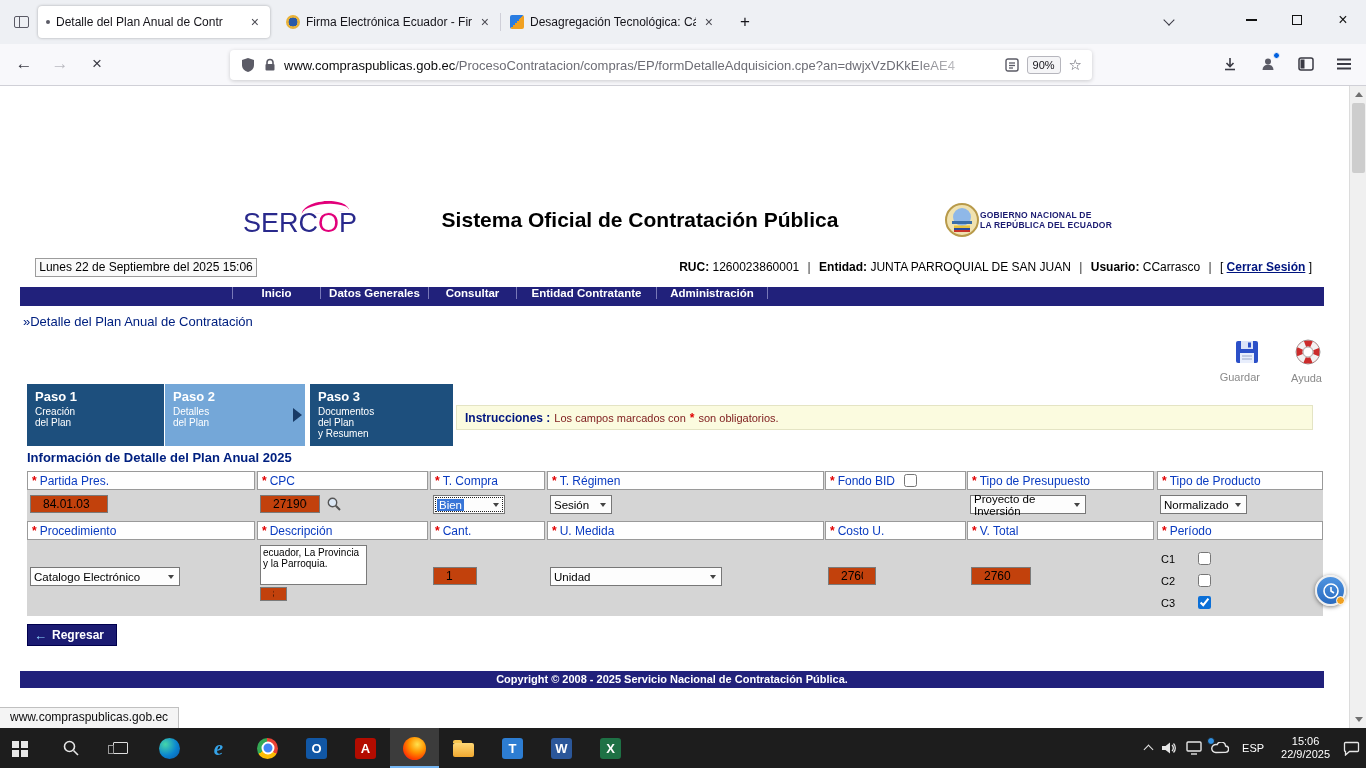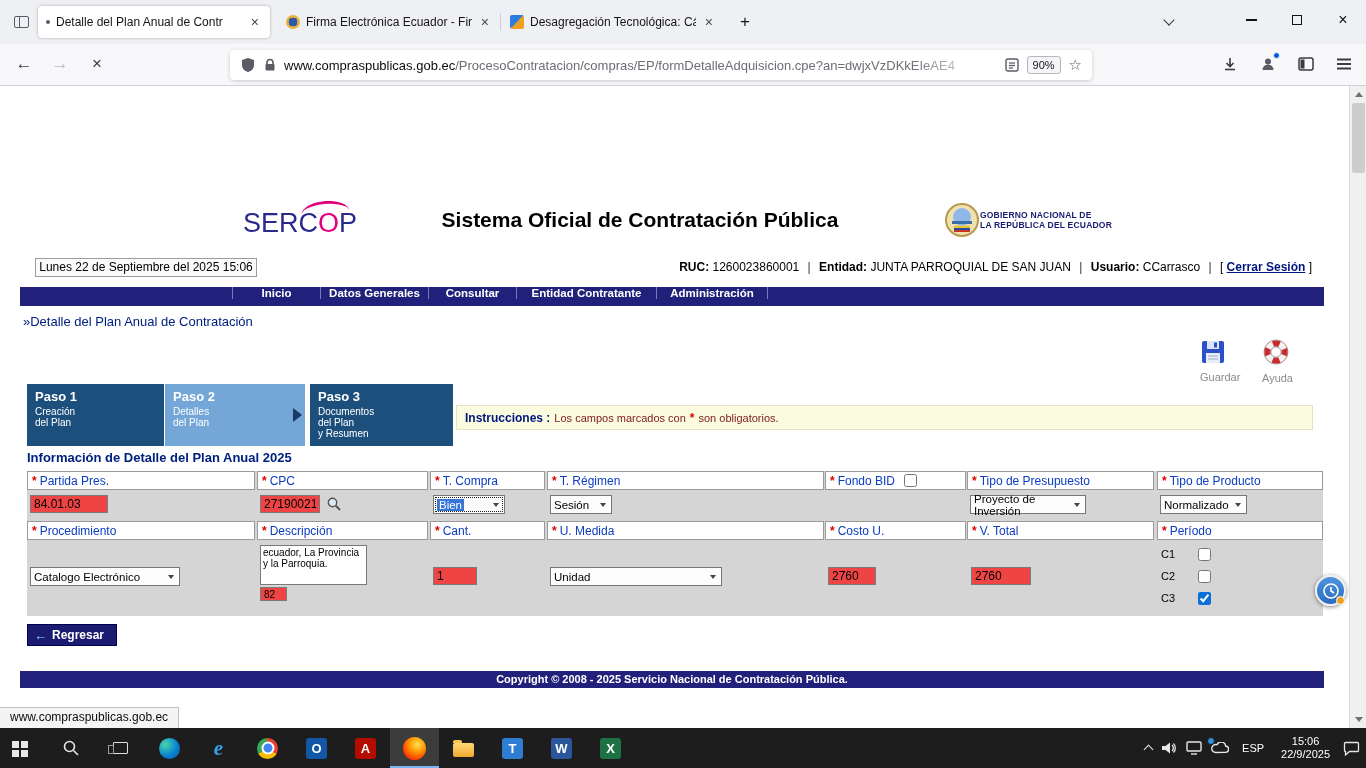--- a/index.html
+++ b/index.html
@@ -65,21 +65,21 @@
   .logout{color:#00157f;font-weight:bold;text-decoration:underline;cursor:pointer}
 
   .menubar{position:absolute;left:20px;top:201px;width:1304px;height:19px;background:#21217b;display:flex;align-items:flex-start}
   .menu-item{display:flex;align-items:center;justify-content:center;color:#fff;font-size:11.5px;font-weight:bold;border-left:1px solid #7878b8}
   .menu-item:first-child{margin-left:212px}
   .menu-item:last-child{border-right:1px solid #7878b8}
   .mi1{width:88px}.mi2{width:108px}.mi3{width:88px}.mi4{width:140px}.mi5{width:112px}
 
   .breadcrumb{position:absolute;left:23px;top:228px;font-size:13px;font-weight:normal;color:#002080}
 
-  .action{position:absolute;width:60px;text-align:left;cursor:pointer}
+  .action{position:absolute;width:60px;text-align:right;cursor:pointer}
   .action .action-label{display:block;font-size:11px;color:#8a8a8a;margin-top:2px}
   .guardar{left:1200px;top:253px}
   .ayuda{left:1262px;top:252px}
 
   .step{position:absolute;top:298px;height:62px;color:#fff;padding:5px 8px}
   .step-title{font-size:13px;font-weight:bold;margin-bottom:2px}
   .step-line{font-size:10px;line-height:11px}
   .s1{left:27px;width:137px;background:#1d4f7d}
   .s2{left:165px;width:140px;background:#74a7d8}
   .s3{left:310px;width:143px;background:#1d4f7d}
@@ -93,21 +93,21 @@
   .section-title{position:absolute;left:27px;top:364px;font-size:13px;font-weight:bold;color:#002080}
 
   .formbox{position:absolute;left:27px;top:385px;width:1296px;height:145px;background:#d5d5d5}
   .hcell{position:absolute;height:19px;background:#fff;border:1px solid #9a9a9a;display:flex;align-items:center;gap:3px;padding-left:4px;font-size:12px}
   .hcell .star2{color:#e00000;font-weight:bold}
   .hcell .hlabel{color:#0b3cc1}
   .r1{top:0}.r2{top:50px}
   .c1{left:0;width:228px}.c2{left:230px;width:171px}.c3{left:403px;width:115px}.c4{left:520px;width:277px}
   .c5{left:798px;width:141px}.c6{left:940px;width:187px}.c7{left:1130px;width:166px}
 
-  .ti{position:absolute;height:18px;border:1px solid #7a7a7a;background:#ef4444;font-size:12px;font-family:"Liberation Sans",sans-serif;padding:0 3px}
+  .ti{position:absolute;height:18px;border:1px solid #7a7a7a;background:#c2410c;font-size:12px;font-family:"Liberation Sans",sans-serif;padding:0 12px}
   .ti-partida{left:3px;top:24px;width:78px}
   .ti-cpc{left:233px;top:24px;width:60px}
   .cpc-mag{position:absolute;left:299px;top:25px;cursor:pointer}
   .ti-cant{left:406px;top:96px;width:44px}
   .ti-costo{left:801px;top:96px;width:48px}
   .ti-vtotal{left:944px;top:96px;width:60px}
   .ti-cod{left:233px;top:116px;width:27px;height:14px;font-size:10px}
 
   .sel{position:absolute;height:19px;border:1px solid #777;background:#fdfdfd;display:flex;align-items:center;font-size:11.5px;color:#000;padding:0 3px;cursor:default}
   .sel-arr{width:0;height:0;border-left:3.5px solid transparent;border-right:3.5px solid transparent;border-top:4.5px solid #444;margin-left:auto;margin-right:2px}
@@ -116,21 +116,21 @@
   .sel-tregimen{left:523px;top:24px;width:62px}
   .sel-presup{left:943px;top:24px;width:116px}
   .sel-prod{left:1133px;top:24px;width:87px}
   .sel-proc{left:3px;top:96px;width:150px}
   .sel-unidad{left:523px;top:96px;width:172px}
 
   .ta-desc{position:absolute;left:233px;top:74px;width:107px;height:40px;border:1px solid #7a7a7a;font-size:10px;line-height:11px;font-family:"Liberation Sans",sans-serif;resize:none;padding:1px 2px;overflow:hidden}
   input[type=checkbox]{accent-color:#0b6fd7;width:13px;height:13px}
   .hcell input[type=checkbox]{margin-left:6px}
   .periodo{position:absolute;left:1134px;top:72px}
-  .per-row{display:flex;align-items:center;gap:21px;height:22px}
+  .per-row{display:flex;align-items:flex-end;gap:21px;height:22px}
   .per-label{font-size:11px;color:#000;width:16px}
 
   .regresar{position:absolute;left:27px;top:538px;height:22px;display:flex;align-items:center;gap:5px;background:#1b1b72;border:1px solid #00004d;color:#fff;font-size:12px;font-weight:bold;padding:0 12px 0 6px;cursor:pointer}
   .reg-arrow{color:#8fd7ff;font-size:13px;font-weight:bold}
 
   .footerbar{position:absolute;left:20px;top:585px;width:1304px;height:17px;background:#21217b;color:#fff;font-size:11px;font-weight:bold;text-align:center;line-height:17px}
 
   .floating-widget{position:absolute;left:1315px;top:489px;width:31px;height:31px;border-radius:50%;background:linear-gradient(#4f94e0,#2a6bc0);border:2px solid #f0f0f0;box-shadow:0 1px 4px rgba(0,0,0,.5);display:flex;align-items:center;justify-content:center}
   .floating-widget::after{content:"";position:absolute;right:-1px;bottom:-1px;width:7px;height:7px;border-radius:50%;background:#f0a020;border:1px solid #fff}
 

